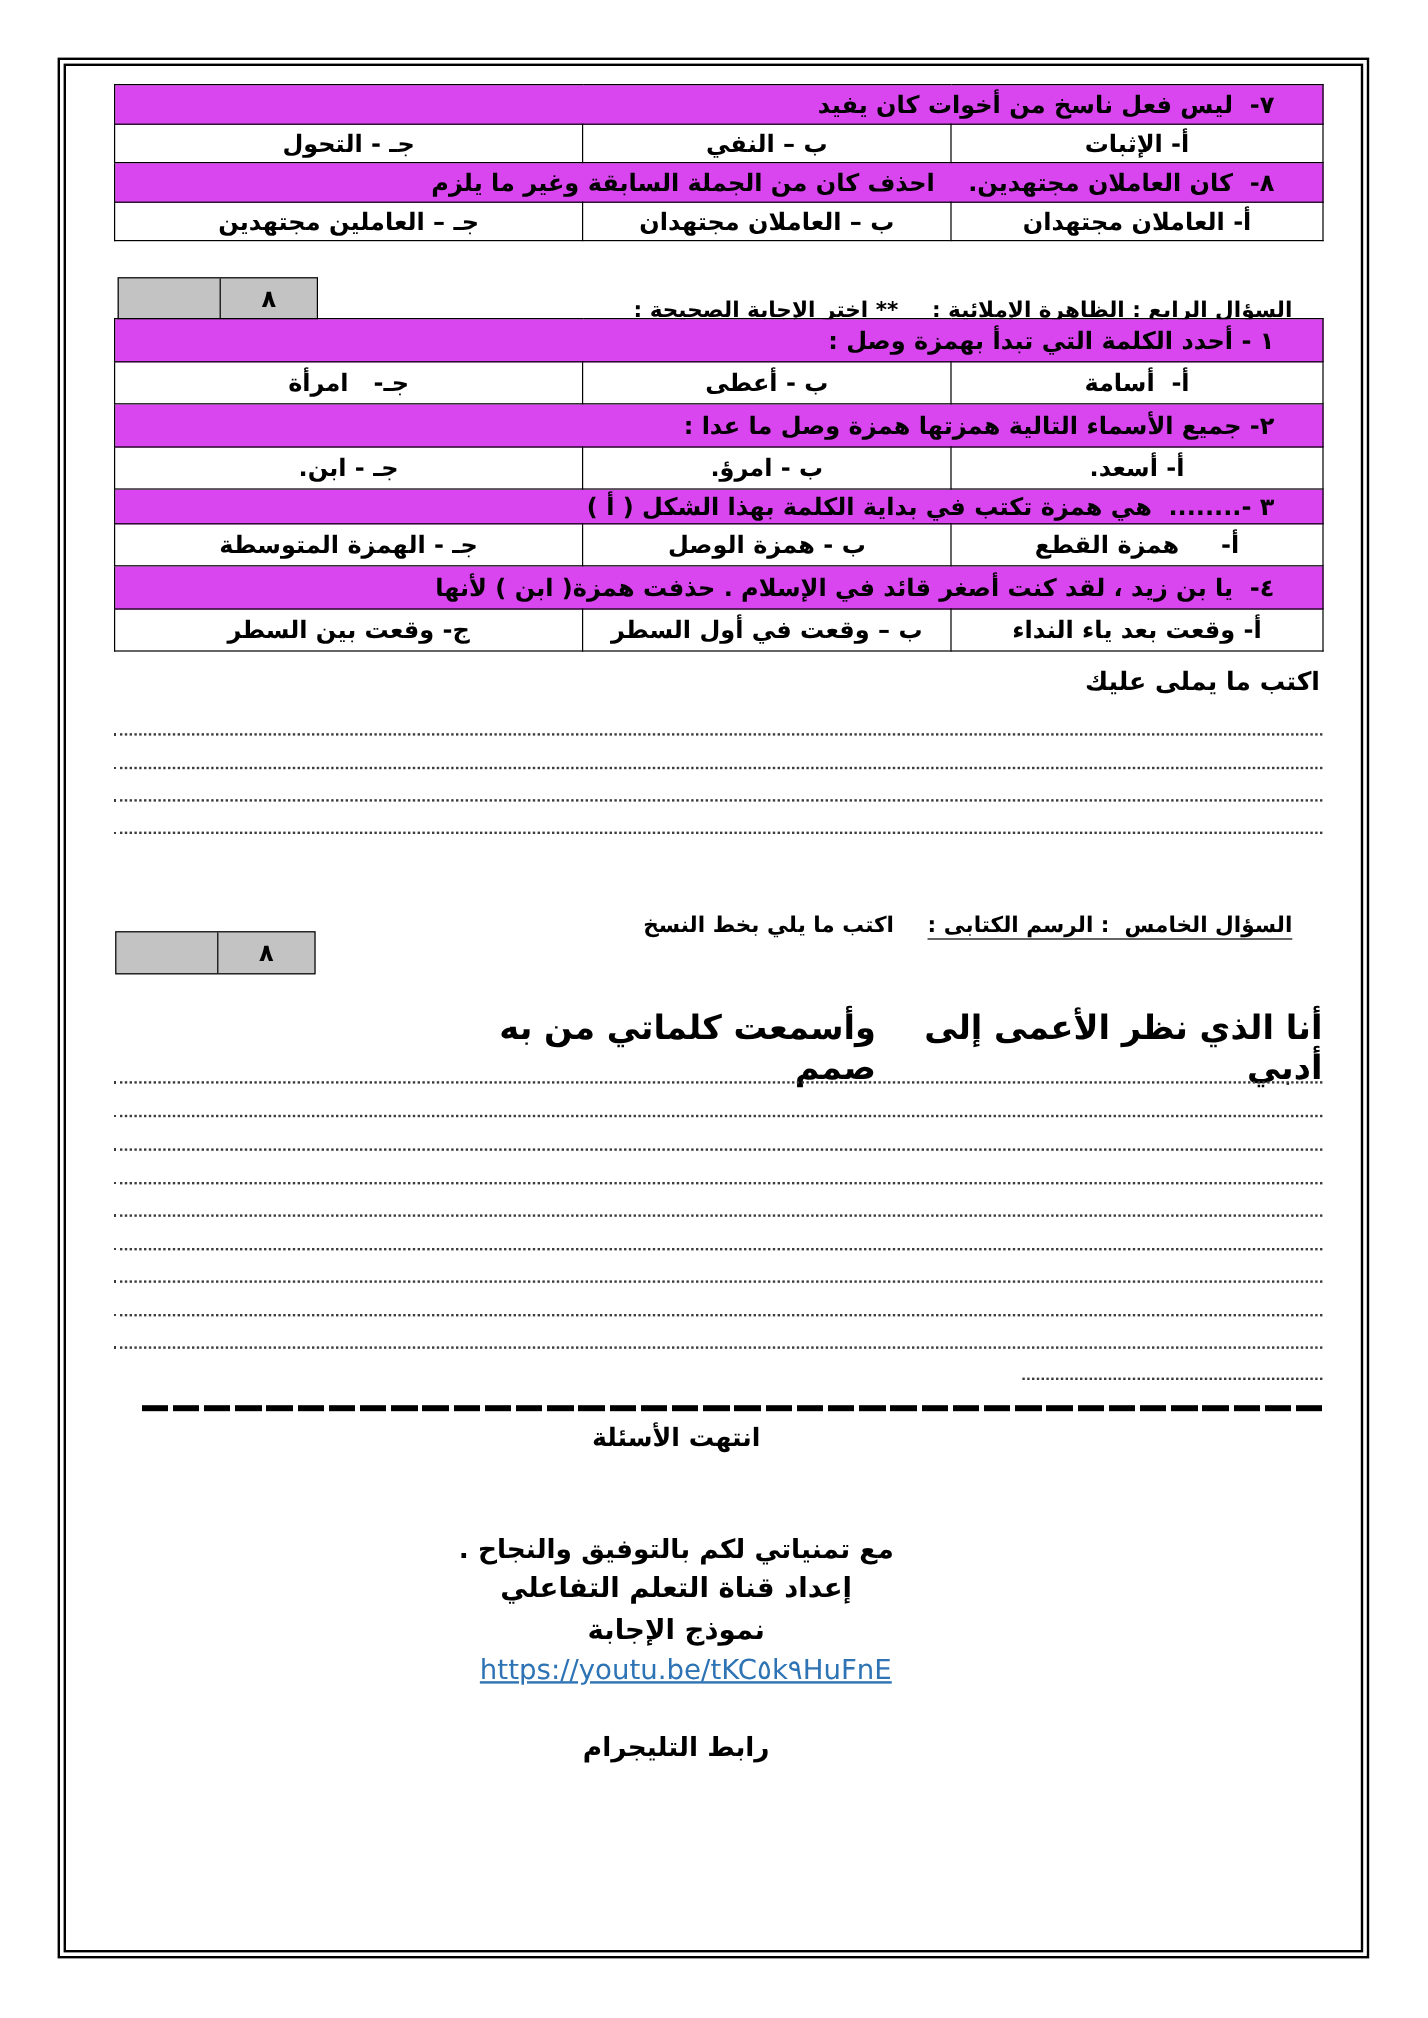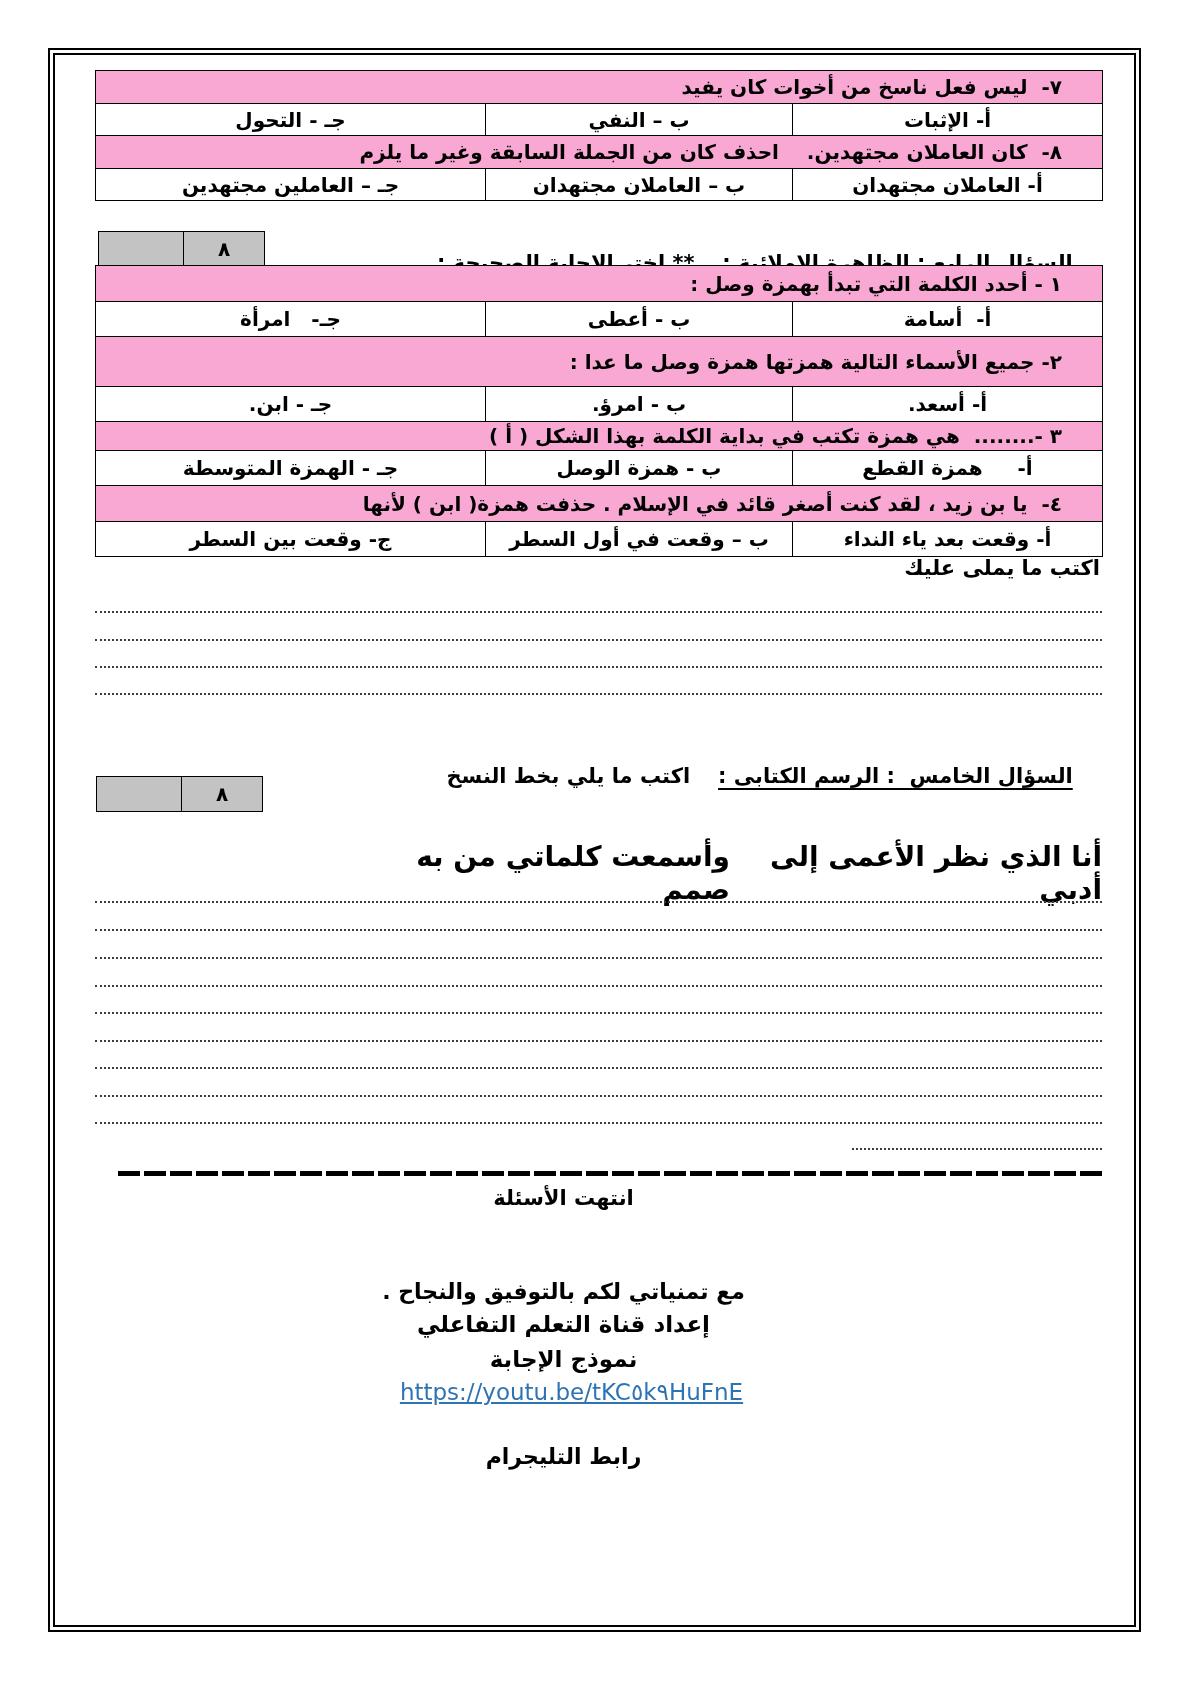--- a/index.html
+++ b/index.html
@@ -15,35 +15,35 @@
   table.quiz {
     position:absolute; border-collapse:collapse; table-layout:fixed;
     direction:rtl;
   }
   table.quiz td {
     border:1.6px solid #000; font-weight:bold; font-size:20px;
     text-align:center; vertical-align:middle; white-space:pre-wrap;
     padding:2px 4px;
   }
   table.quiz td.qrow {
-    background:#f9a8d4; text-align:right; padding-right:40px;margin-left:10px;
+    background:#d946ef; text-align:right; padding-right:40px;margin-left:10px;
   }
   .scorebox {
     position:absolute; width:167px; height:36px; background:#c3c3c3;
     border:1.6px solid #000; display:flex; direction:rtl;
   }
   .scorebox .sb-score {
     width:81px; border-left:1.6px solid #000; display:flex;
     align-items:center; justify-content:center;
     font-weight:bold; font-size:20px;
   }
   .scorebox .sb-blank { flex:1; }
   .sec-header {
     position:absolute; direction:rtl; text-align:right;
-    font-weight:bold; font-size:21px; white-space:pre;
+    font-weight:bold; font-size:18px; white-space:pre;
   }
   .sec-header .u { text-decoration:underline; text-underline-offset:5px; }
   .sec-header .rest { margin-right:28px; }
   .label-right {
     position:absolute; direction:rtl; font-weight:bold; font-size:21px;
   }
   .dot {
     position:absolute; left:95px; width:1007px; height:0;
     border-bottom:2.5px dotted #3c3c3c;
   }
@@ -119,21 +119,21 @@
       </colgroup>
     <tbody>
         <tr style="height:36px">
       <td class="qrow" colspan="3">١ - أحدد الكلمة التي تبدأ بهمزة وصل :</td>
     </tr>
     <tr style="height:35px">
       <td>أ-  أسامة</td>
       <td>ب - أعطى</td>
       <td>جـ-   امرأة</td>
     </tr>
-    <tr style="height:50px">
+    <tr style="height:36px">
       <td class="qrow" colspan="3">٢- جميع الأسماء التالية همزتها همزة وصل ما عدا :</td>
     </tr>
     <tr style="height:35px">
       <td>أ- أسعد.</td>
       <td>ب - امرؤ.</td>
       <td>جـ - ابن.</td>
     </tr>
     <tr style="height:20px">
       <td class="qrow" colspan="3">٣ -........  هي همزة تكتب في بداية الكلمة بهذا الشكل ( أ )</td>
     </tr>

